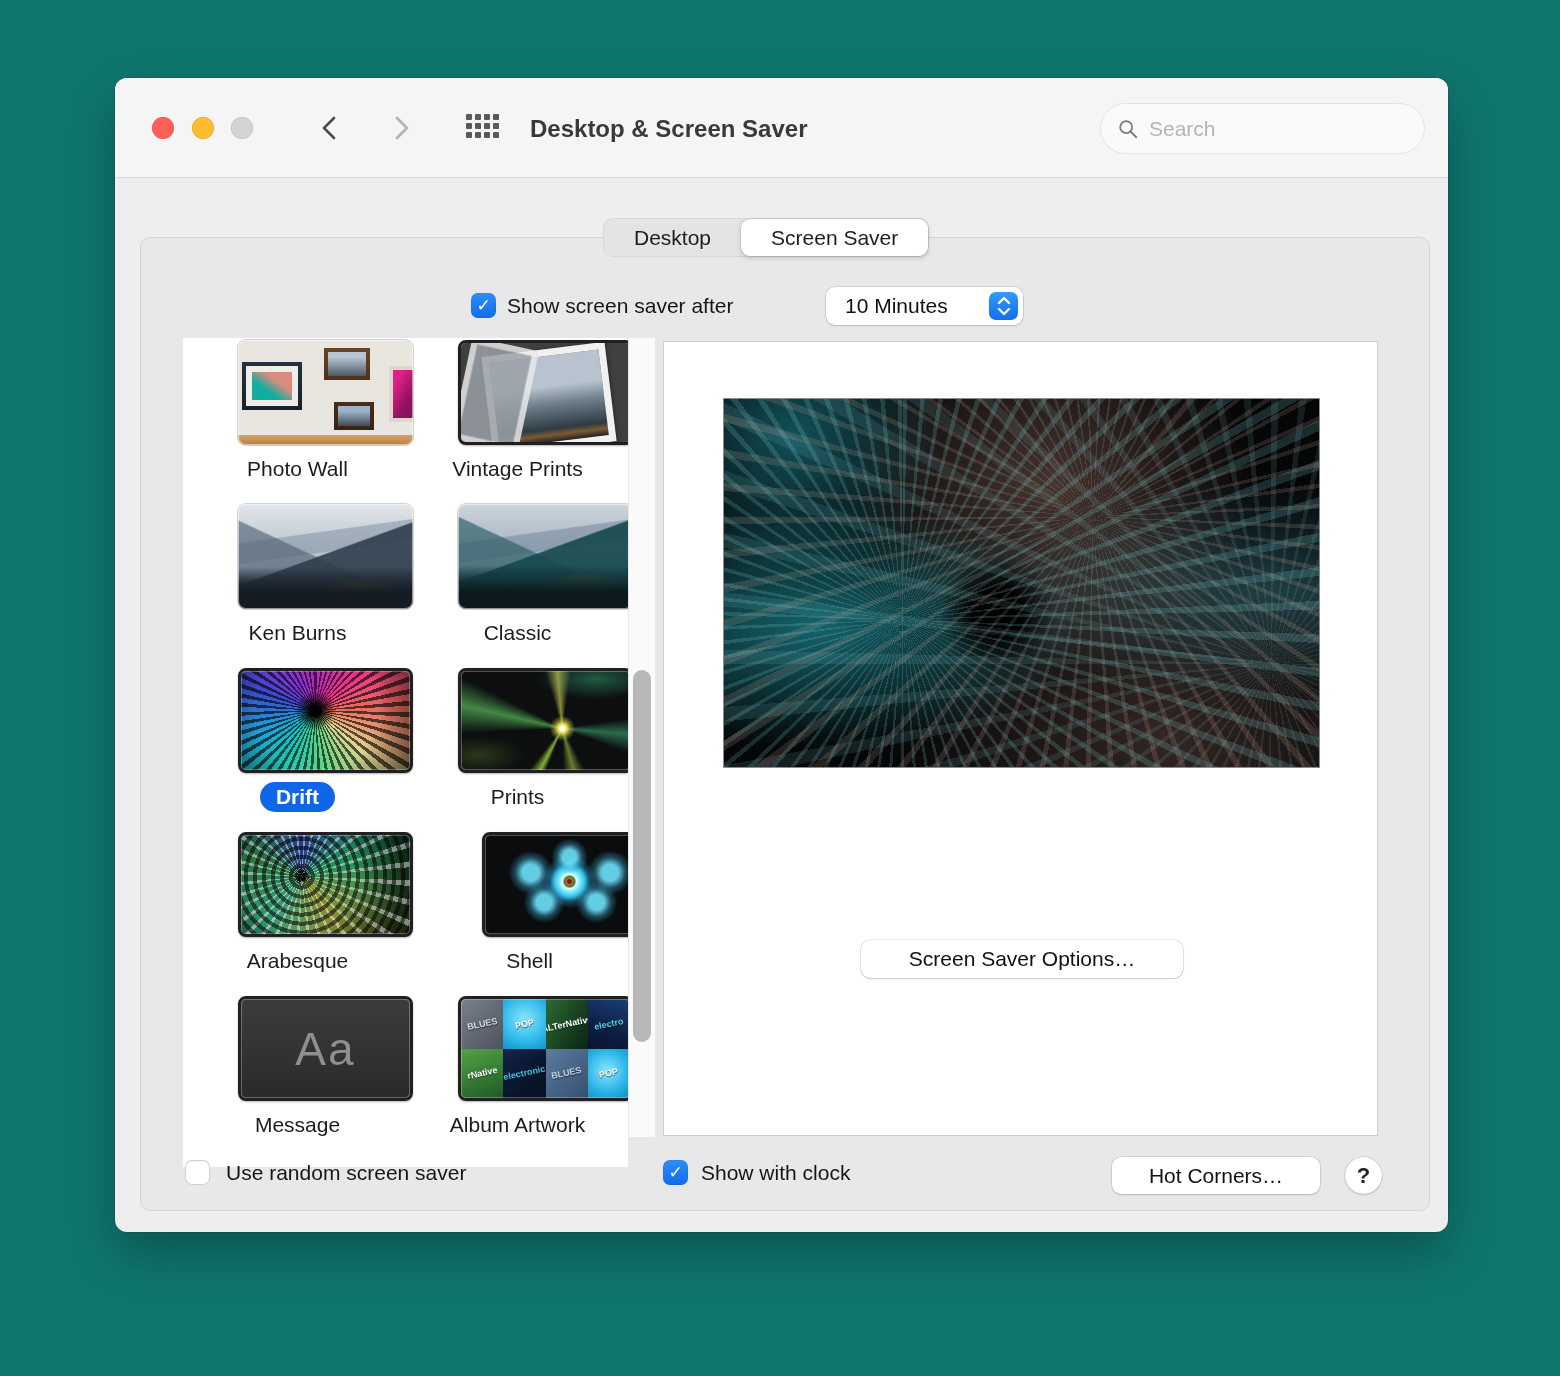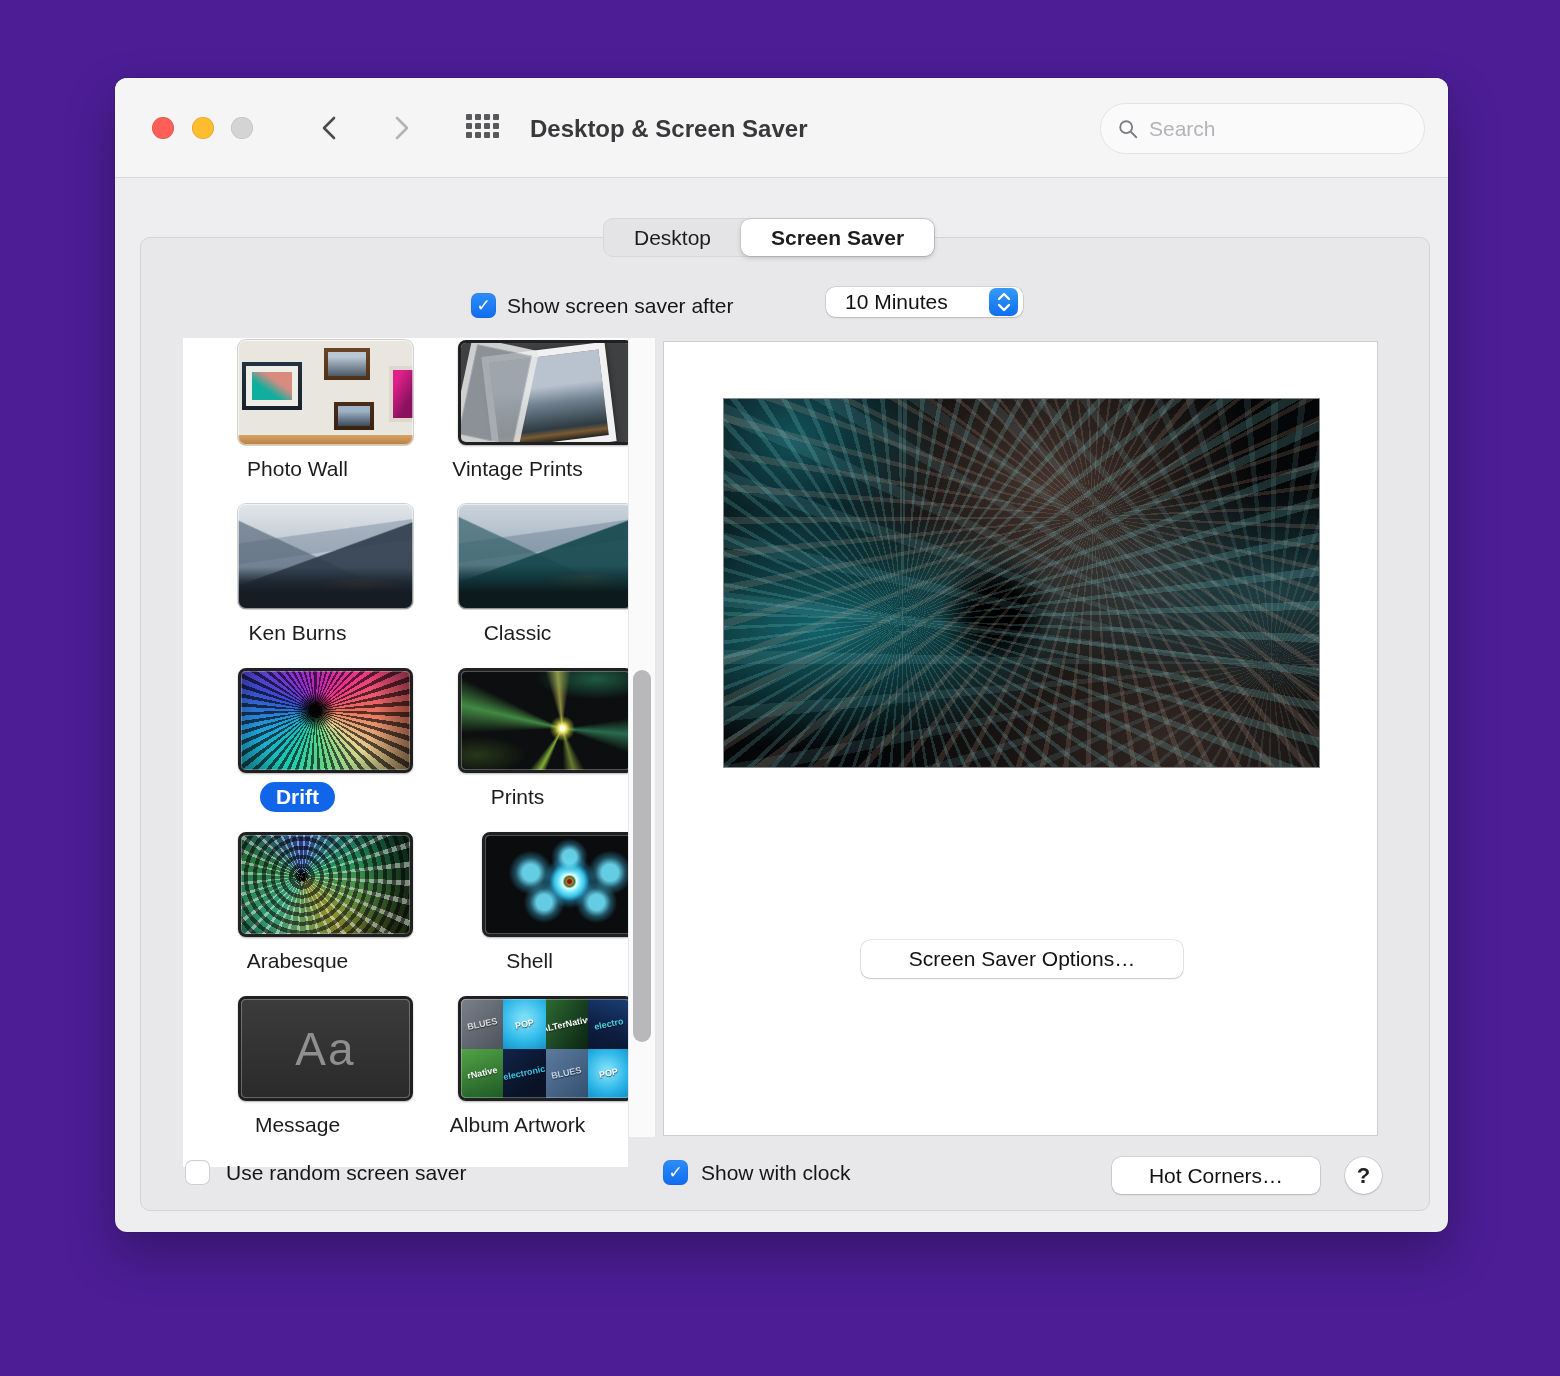--- a/index.html
+++ b/index.html
@@ -1,18 +1,18 @@
 <!DOCTYPE html>
 <html><head>
 <meta charset="utf-8">
 <style>
   * { box-sizing: border-box; margin: 0; padding: 0; }
   html,body { background:#ffffff; }
   body { font-family: "Liberation Sans", "DejaVu Sans", sans-serif; color:#1d1d1f; }
-  #canvas { position:relative; width:1560px; height:1376px; background:#4c1d95; overflow:hidden; }
+  #canvas { position:relative; width:1560px; height:1376px; background:#0f766e; overflow:hidden; }
 
   
   .window { position:absolute; left:115px; top:78px; width:1333px; height:1154px;
     background:#eeedef; border-radius:12px;
     box-shadow:0 0 0 1px rgba(0,0,0,.10), 0 22px 50px rgba(0,0,0,.28); }
 
   .titlebar { position:absolute; left:0; top:0; width:100%; height:100px;
     background:#f6f5f6; border-bottom:1px solid #d8d7d9; border-radius:12px 12px 0 0; }
 
   .tl { position:absolute; top:39px; width:22px; height:22px; border-radius:50%; }
@@ -42,34 +42,34 @@
 
   
   .panel { position:absolute; left:25px; top:159px; width:1290px; height:974px;
     background:#e8e7e9; border:1px solid #d3d2d4; border-radius:10px; }
 
   
   .tabs { position:absolute; left:488px; top:140px; height:39px; display:flex;
     background:#e4e3e5; border:1px solid #d7d6d8; border-radius:10px; overflow:visible; }
   .tab { height:37px; display:flex; align-items:center; justify-content:center;
     font-size:21px; color:#1d1d1f; padding:0 30px; border-radius:9px; cursor:default; }
-  .tab.selected { background:#ffffff; box-shadow:0 0 0 .5px rgba(0,0,0,.12), 0 2px 5px rgba(0,0,0,.18); font-weight:700; }
+  .tab.selected { background:#ffffff; box-shadow:0 0 0 .5px rgba(0,0,0,.12), 0 2px 5px rgba(0,0,0,.18); font-weight:400; }
 
   
   .checkbox { position:absolute; width:25px; height:25px; border-radius:7px;
     background:#ffffff; box-shadow:inset 0 0 0 1px #cfced1, inset 0 1px 2px rgba(0,0,0,.06); }
   .checkbox .check { display:none; color:#fff; font-size:17px; font-weight:700;
     width:100%; height:100%; align-items:center; justify-content:center; line-height:25px; text-align:center; }
   .checkbox.checked { background:linear-gradient(#2e8df7,#0f6df0); box-shadow:inset 0 0 0 .5px rgba(0,0,0,.1); }
   .checkbox.checked .check { display:block; }
 
   .ctl-label { position:absolute; font-size:21px; color:#161618; white-space:nowrap; }
 
   
-  .dropdown { position:absolute; left:711px; top:209px; width:197px; height:30px;
+  .dropdown { position:absolute; left:711px; top:209px; width:197px; height:38px;
     background:#ffffff; border-radius:9px;
     box-shadow:0 0 0 .5px rgba(0,0,0,.18), 0 1px 2px rgba(0,0,0,.12);
     display:flex; align-items:center; padding:0 5px 0 19px; }
   .dropdown .dd-value { font-size:21px; color:#111; flex:1; }
   .dropdown .stepper { width:29px; height:28px; border-radius:7px;
     background:linear-gradient(#359af8,#106fef);
     display:flex; align-items:center; justify-content:center; }
 
   
   .saver-list { position:absolute; left:68px; top:260px; width:445px; height:829px;

